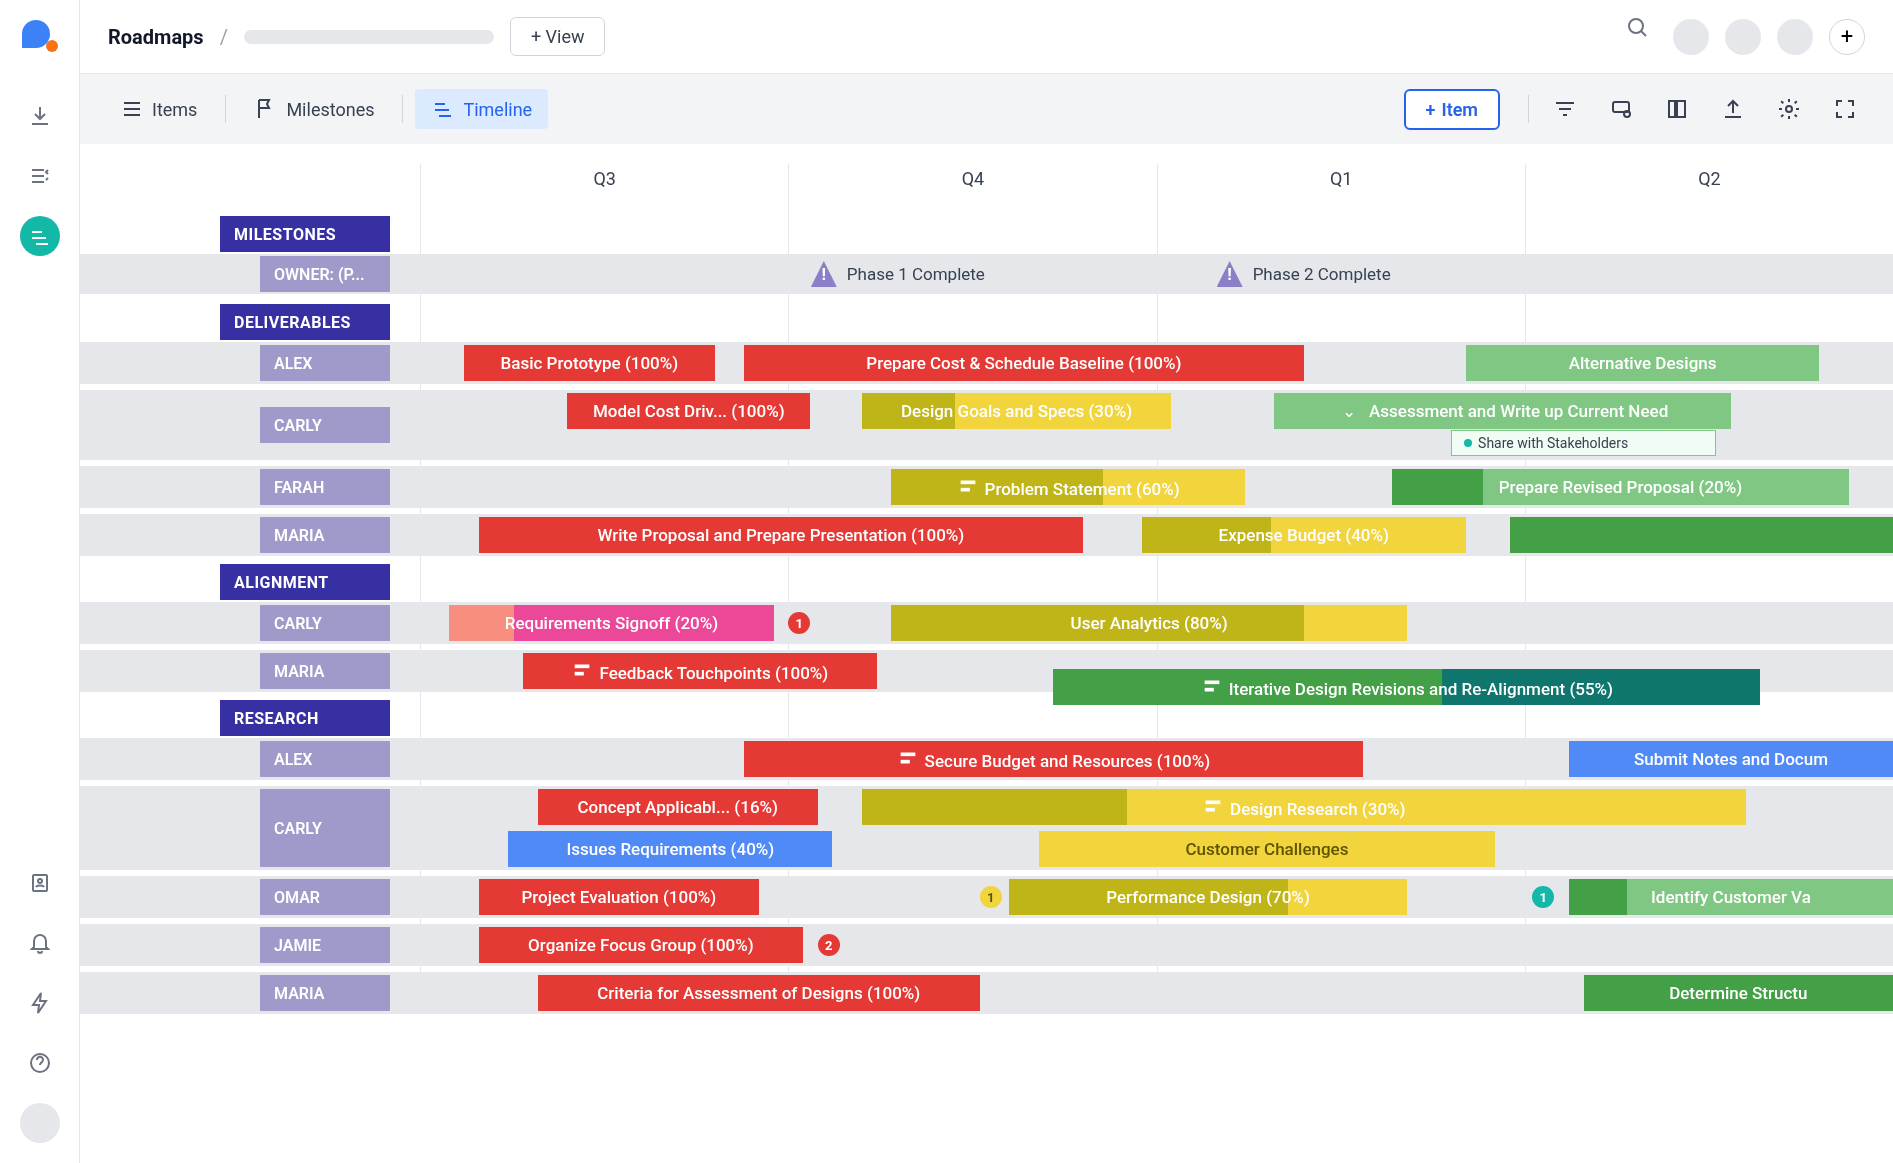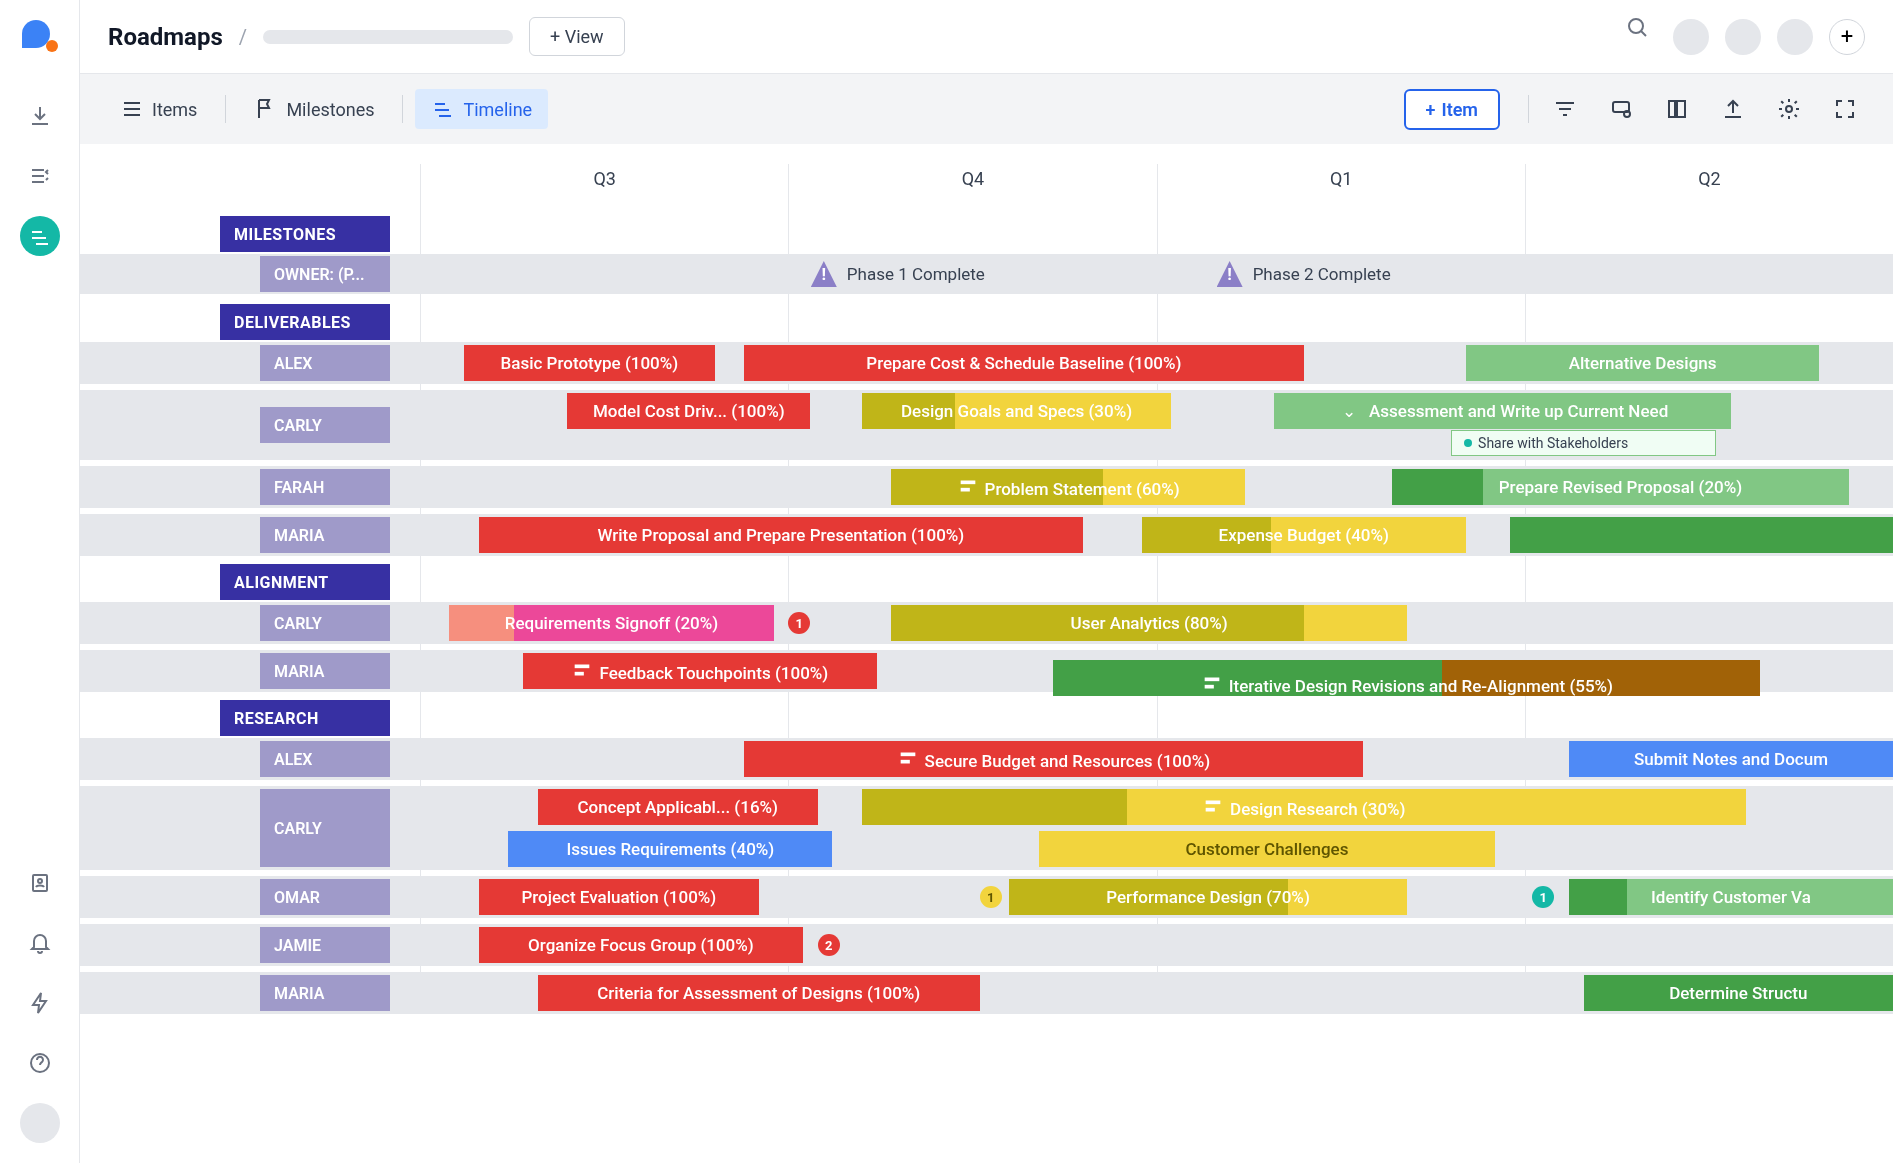--- a/index.html
+++ b/index.html
@@ -8,21 +8,21 @@
 .sidenav { width:80px; background:#fff; border-right:1px solid #e5e7eb; display:flex; flex-direction:column; align-items:center; padding-top:20px; }
 .logo { width:36px; height:36px; margin-bottom:40px; position:relative; }
 .logo-blue { width:28px; height:28px; background:#3b82f6; border-radius:50% 50% 50% 0; position:absolute; }
 .logo-dot { width:12px; height:12px; background:#f97316; border-radius:50%; position:absolute; right:0; bottom:4px; }
 .side-icon { width:40px; height:40px; display:flex; align-items:center; justify-content:center; margin-bottom:20px; cursor:pointer; border-radius:8px; color:#6b7280; }
 .side-icon.active { background:#14b8a6; color:#fff; border-radius:50%; }
 .side-spacer { flex:1; }
 .avatar-ph { width:40px; height:40px; background:#e5e7eb; border-radius:50%; margin-bottom:20px; }
 .main { flex:1; display:flex; flex-direction:column; }
 .topbar { height:74px; display:flex; align-items:center; padding:0 28px; border-bottom:1px solid #e5e7eb; gap:16px; }
-.title { font-size:24px; font-weight:700; color:#111827; }
+.title { font-size:20px; font-weight:700; color:#111827; }
 .slash { color:#9ca3af; font-size:20px; }
 .crumb-ph { width:250px; height:14px; background:#e5e7eb; border-radius:7px; }
 .btn-outline { border:1px solid #d1d5db; background:#fff; border-radius:6px; padding:8px 20px; font-size:18px; display:flex; align-items:center; gap:8px; cursor:pointer; color:#374151; }
 .top-spacer { flex:1; }
 .circ { width:36px; height:36px; background:#e5e7eb; border-radius:50%; }
 .circ-btn { width:36px; height:36px; border:1px solid #d1d5db; border-radius:50%; display:flex; align-items:center; justify-content:center; font-size:22px; cursor:pointer; }
 .toolbar { height:70px; background:#f3f4f6; display:flex; align-items:center; padding:0 24px; gap:8px; }
 .tab { display:flex; align-items:center; gap:8px; padding:8px 16px; font-size:18px; color:#374151; cursor:pointer; border-radius:4px; }
 .tab.active { background:#dbeafe; color:#2563eb; }
 .tab-sep { width:1px; height:28px; background:#d1d5db; margin:0 4px; }
@@ -311,21 +311,21 @@
           </div>
           <div class="task-row">
             <div class="owner-label" style="height: 36px;">MARIA</div>
             <div class="task-lane">
               <div class="bar red" style="left: 7%; width: 24%; top: 3px;">
                 <span style="position: relative; z-index: 1;"><svg width="16" height="16" viewBox="0 0 24 24" fill="currentColor" style="margin-right:6px;vertical-align:-2px">
                     <rect x="4" y="6" width="16" height="4"></rect>
                     <rect x="4" y="14" width="10" height="4"></rect>
                   </svg>Feedback Touchpoints (100%)</span>
               </div>
-              <div class="bar lgreen" style="left: 43%; width: 48%; top: 10px; background: #a16207; align-items: flex-end;">
+              <div class="bar lgreen" style="left: 43%; width: 48%; top: 19px; background: #0f766e;">
                 <div style="position: absolute; left: 0px; top: 0px; bottom: 0px; width: 55%; background: rgb(67, 160, 71);"></div>
                 <span style="position: relative; z-index: 1;"><svg width="16" height="16" viewBox="0 0 24 24" fill="currentColor" style="margin-right:6px;vertical-align:-2px">
                     <rect x="4" y="6" width="16" height="4"></rect>
                     <rect x="4" y="14" width="10" height="4"></rect>
                   </svg>Iterative Design Revisions and Re-Alignment (55%)</span>
               </div>
             </div>
           </div>
           <div class="section-row">
             <div class="section-hdr">RESEARCH</div>

